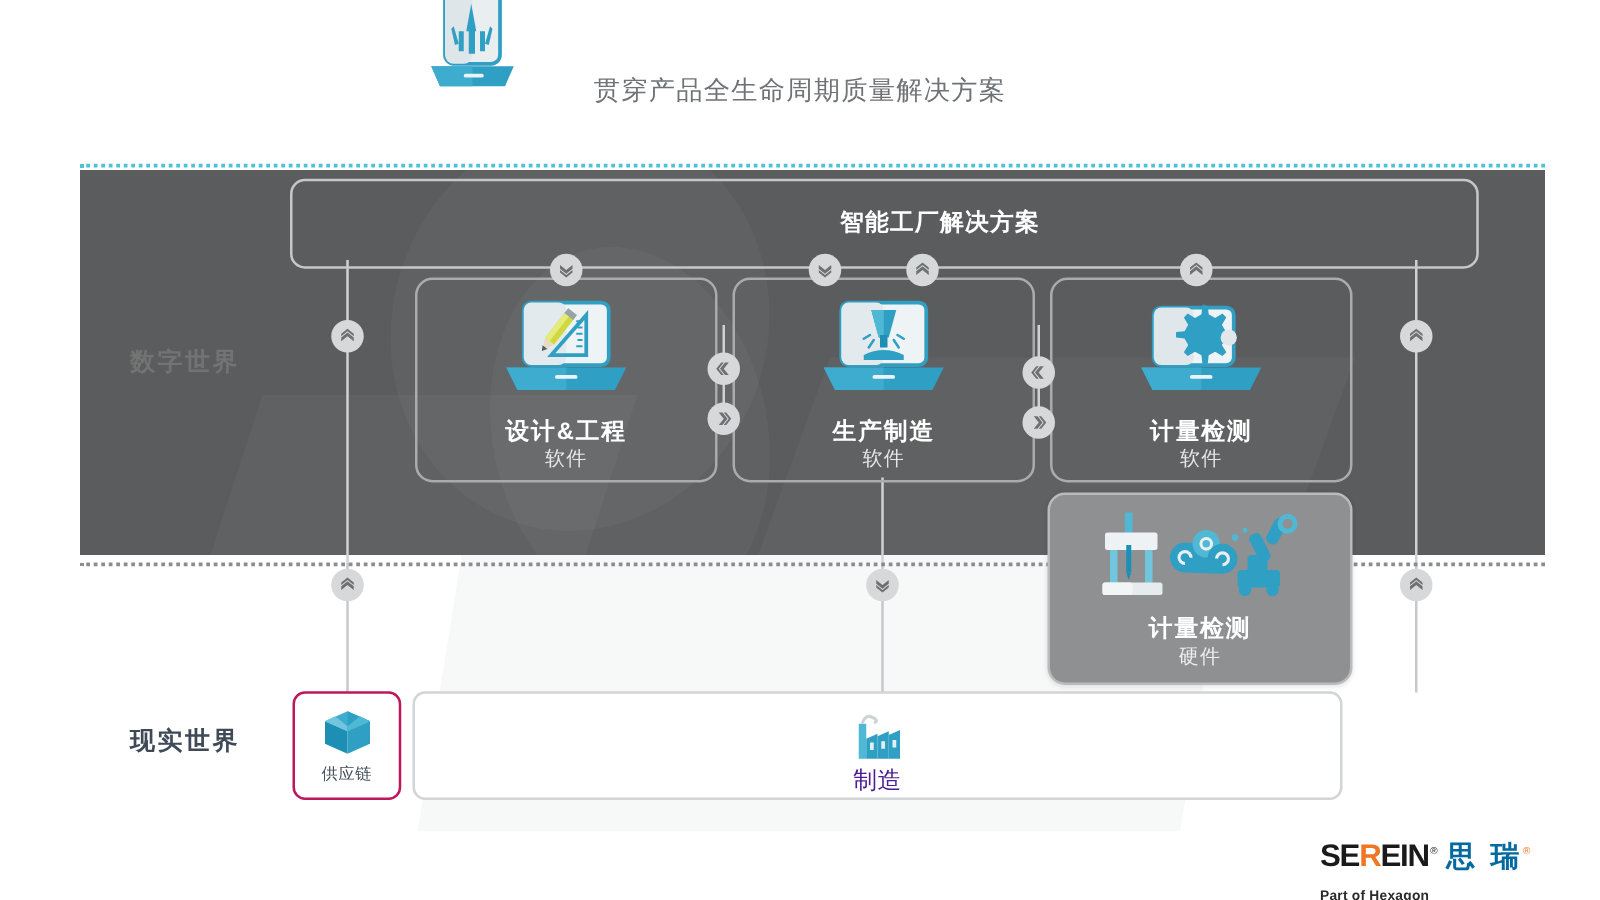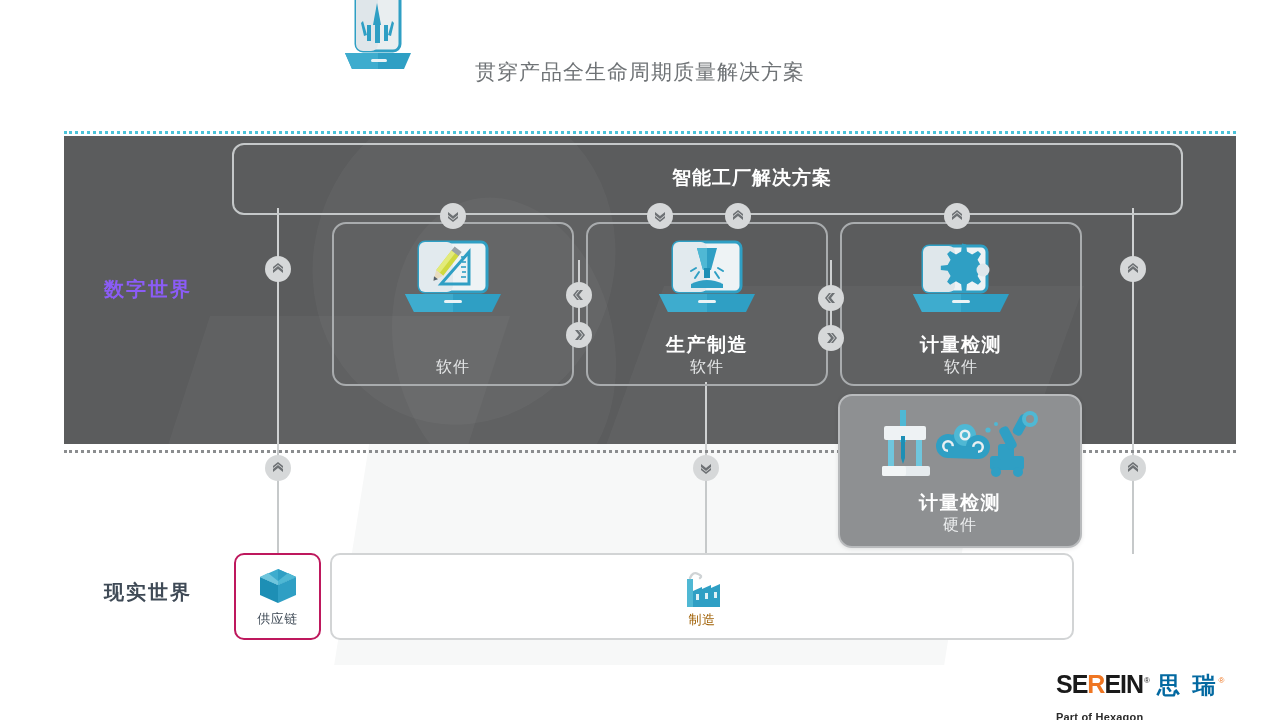--- a/index.html
+++ b/index.html
@@ -91,21 +91,21 @@
   .side-label {
     position: absolute;
     font-size: 20px;
     font-weight: bold;
     letter-spacing: 2px;
     z-index: 7;
   }
   .side-label.digital {
     left: 104px;
     top: 276px;
-    color: #8b5cf6;
+    color: #737373;
   }
   .side-label.real {
     left: 104px;
     top: 579px;
     color: #3f4a56;
   }
 
   
   .conn {
     position: absolute;
@@ -287,22 +287,22 @@
     transform: translateX(-50%);
     top: 16px;
     width: 46px;
     height: 38px;
   }
   #rw-manufacturing .rw-label {
     position: absolute;
     left: 0; right: 0;
     top: 56px;
     text-align: center;
-    font-size: 13px;
-    color: #a16207;
+    font-size: 19px;
+    color: #4c1d95;
     letter-spacing: 0.5px;
     font-family: Liberation Serif, serif;
   }
 
   
   #logo {
     position: absolute;
     left: 1056px;
     top: 670px;
     z-index: 10;
@@ -507,20 +507,21 @@
             <polygon points="44,36 53,36 48.5,46" fill="#e8dcc0"></polygon>
             <polygon points="46,42 51,42 48.5,46" fill="#56606a"></polygon>
             <rect x="44" y="6" width="9" height="5" fill="#9aa3a8"></rect>
           </g>
         </g>
         <path d="M8 54 L104 54 L95 72 L17 72 Z" fill="#2f9fc4"></path>
         <path d="M8 54 L56 54 L56 72 L17 72 Z" fill="#3eacce"></path>
         <rect x="47" y="60" width="18" height="3" rx="1.5" fill="#eaf3f6"></rect>
       </svg>
     </div>
+    <div class="card-title">设计&amp;工程</div>
     <div class="card-sub">软件</div>
   </div>
 
   <div class="sw-card" id="card-production">
     <div class="card-icon">
       <svg viewBox="0 0 112 86" width="112" height="86">
         <rect x="22" y="2" width="68" height="50" rx="6" fill="#eef3f5" stroke="#2f9fc4" stroke-width="3"></rect>
         <rect x="22" y="2" width="34" height="50" rx="6" fill="#e2eaee"></rect>
         <path d="M46 8 L66 8 L60 30 L52 30 Z" fill="#2f9fc4"></path>
         <path d="M46 8 L56 8 L56 30 L52 30 Z" fill="#4fb8d4"></path>

